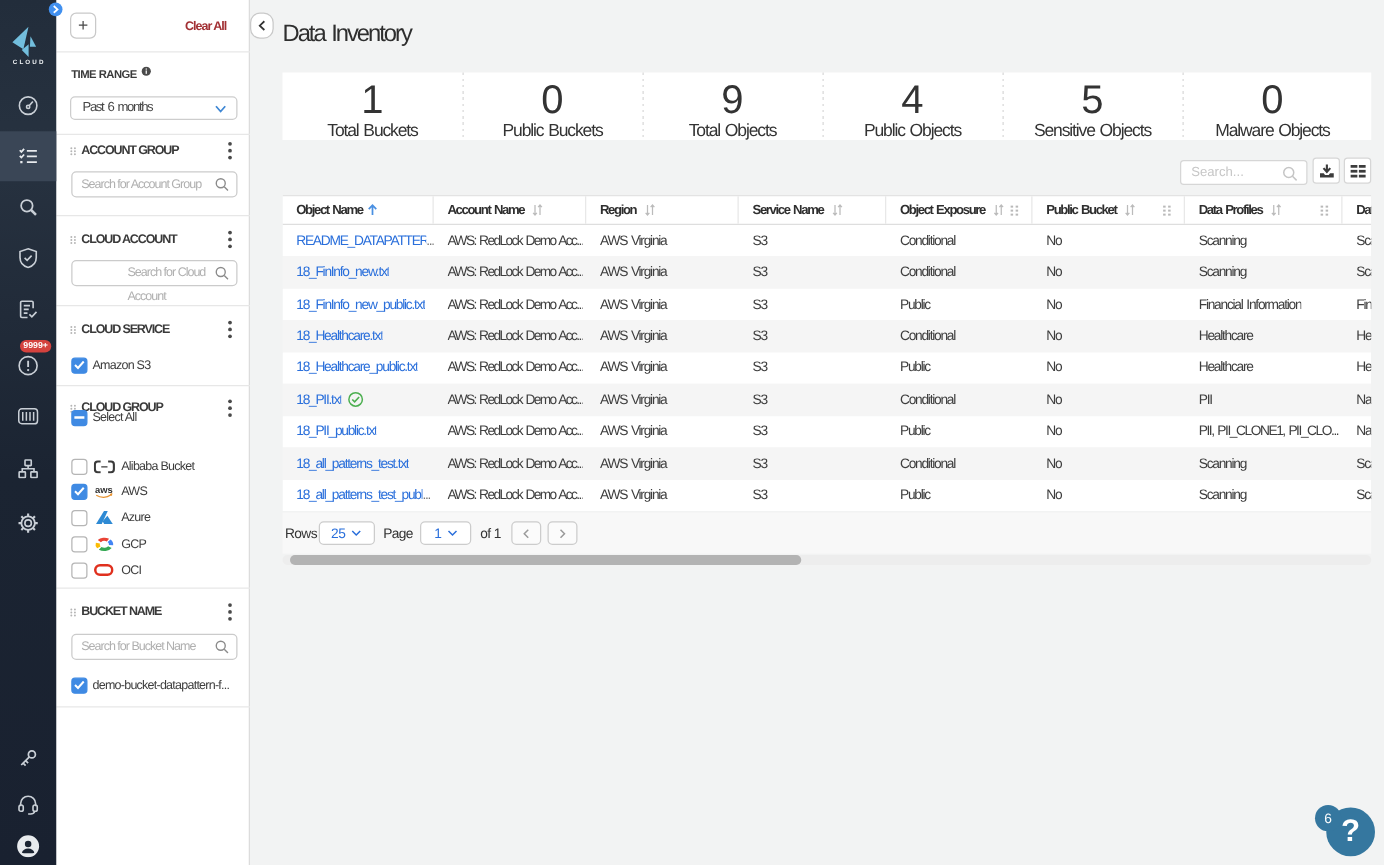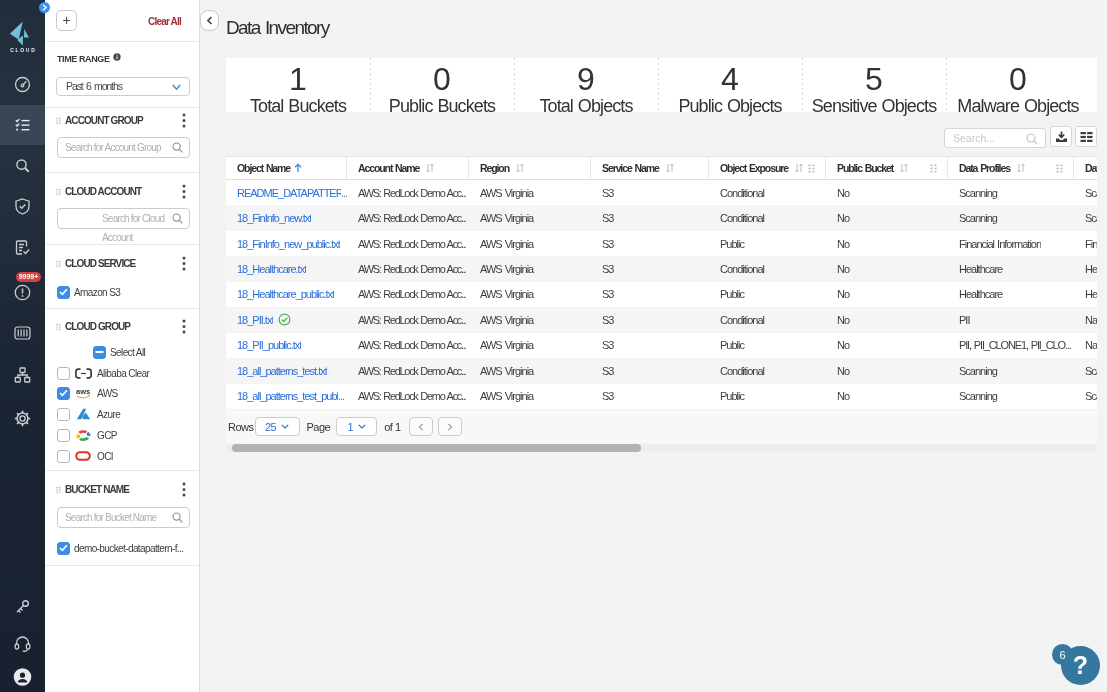--- a/index.html
+++ b/index.html
@@ -29,21 +29,21 @@
 .clogo { width:20px; height:13px; margin-left:3px; display:flex; align-items:center; justify-content:center; }
 .clogo + .cblabel { margin-left:4px; }
 #main { position:absolute; left:201px; top:0; width:906px; height:648px; }
 #collapsebtn { position:absolute; left:-1px; top:10px; width:19px; height:21px; background:#fff;
   border:1px solid #c9c9c9; border-radius:8px; z-index:6; display:flex; align-items:center; justify-content:center; }
 h1 { position:absolute; left:25px; top:17px; font-size:19px; font-weight:400; color:#2e2e2e; letter-spacing:-1.6px; word-spacing:1.5px; }
 #stats { position:absolute; left:25px; top:58px; width:871px; height:54px; background:#fff; display:flex; }
 .stat { width:144px; height:54px; text-align:center; position:relative; }
 .stat + .stat::before { content:""; position:absolute; left:0; top:0; bottom:0; width:1px; background:repeating-linear-gradient(180deg,#d8d8d8 0 2px,transparent 2px 5px); }
 .stat .num { font-size:32px; font-weight:400; color:#333; line-height:33px; margin-top:5px; }
-.stat .lbl { font-size:18px; color:#333; margin-top:0px; letter-spacing:-0.9px; word-spacing:0.8px; }
+.stat .lbl { font-size:14px; color:#333; margin-top:0px; letter-spacing:-0.9px; word-spacing:0.8px; }
 #toolbar { position:absolute; top:126px; left:0; width:906px; height:21px; }
 #searchbox { position:absolute; left:743px; top:2px; width:102px; height:20px; border:1px solid #d6d6d6;
   border-radius:3px; background:#fff; font-size:10.5px; color:#c6c6c6; line-height:18px; padding-left:8px; }
 .tbtn { position:absolute; top:0; width:22px; height:21px; background:#fff; border:1px solid #d6d6d6;
   border-radius:3px; display:flex; align-items:center; justify-content:center; color:#3c3c3c; }
 #btn-dl { left:849px; }
 #btn-cols { left:874px; }
 #table { position:absolute; left:25px; top:156px; width:871px; overflow:hidden; }
 #thead { display:flex; height:24px; background:#fff; border-top:1px solid #e3e3e3; border-bottom:1px solid #dedede; font-size:10.5px; font-weight:bold; color:#2f2f2f; letter-spacing:-1.1px; word-spacing:1px; }
 .th { display:flex; align-items:center; padding-left:11px; border-right:1px solid #e8e8e8; position:relative; white-space:nowrap; flex:0 0 auto; }
@@ -263,38 +263,38 @@
     </svg>
   <div class="flabel" style="left:20px; top:321px;">CLOUD GROUP</div>
   <svg class="kebab" style="top:319px;" width="4" height="15" viewBox="0 0 4 15">
       <g fill="#4a4a4a">
         <circle cx="2" cy="2" r="1.5"></circle>
         <circle cx="2" cy="7.5" r="1.5"></circle>
         <circle cx="2" cy="13" r="1.5"></circle>
       </g>
     </svg>
 
-  <div class="cbrow" style="top:345px;margin-left:36px;">
+  <div class="cbrow" style="top:327px;">
     <div class="cb on">
         <svg class="chk" width="9" height="8" viewBox="0 0 9 8">
           <rect x="0.5" y="3" width="8" height="2" fill="#fff"></rect>
         </svg>
       </div>
     <div class="cblabel">Select All</div>
   </div>
   <div class="cbrow" style="top:366px;">
     <div class="cb"></div>
     <div class="clogo">
         <svg width="17" height="11" viewBox="0 0 17 11" fill="none" stroke="#3b3b3b" stroke-width="1.7">
           <path d="M5.5 1.2 H3.2 A2.4 2.4 0 0 0 0.9 3.6 V7.4 A2.4 2.4 0 0 0 3.2 9.8 H5.5"></path>
           <path d="M11.5 1.2 H13.8 A2.4 2.4 0 0 1 16.1 3.6 V7.4 A2.4 2.4 0 0 1 13.8 9.8 H11.5"></path>
           <path d="M6 5.5 H11" stroke-width="1.1"></path>
         </svg>
       </div>
-    <div class="cblabel">Alibaba Clear</div>
+    <div class="cblabel">Alibaba Bucket</div>
   </div>
   <div class="cbrow" style="top:386px;">
     <div class="cb on">
         <svg class="chk" width="9" height="8" viewBox="0 0 9 8" fill="none" stroke="#fff" stroke-width="1.6">
           <path d="M1 4 L3.4 6.4 L8 1.2"></path>
         </svg>
       </div>
     <div class="clogo">
         <svg width="18" height="12" viewBox="0 0 18 12">
           <text x="2" y="7" font-family="Liberation Sans" font-size="7.5" font-weight="bold" fill="#333">aws</text>

